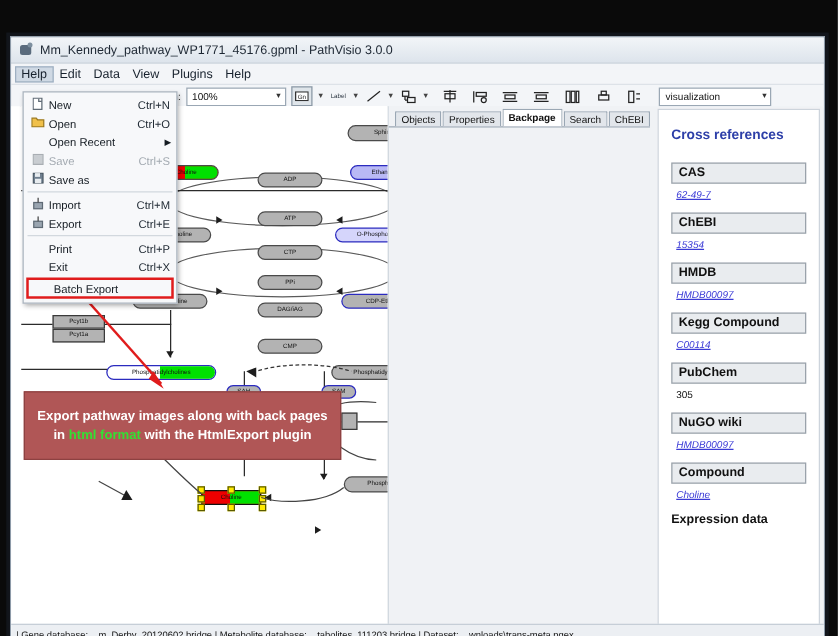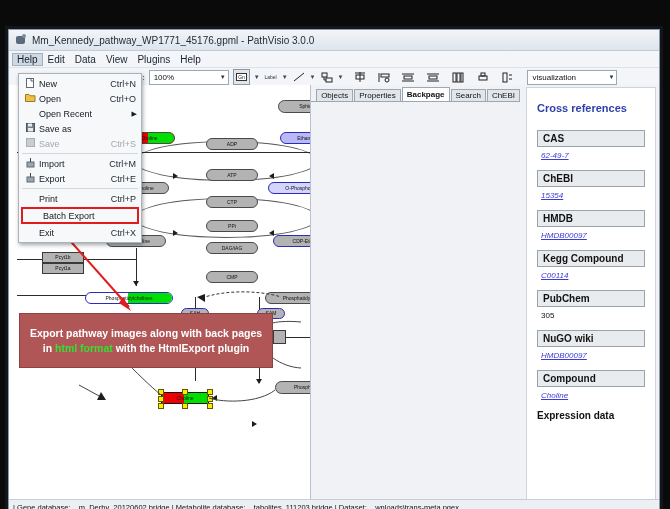--- a/index.html
+++ b/index.html
@@ -478,40 +478,40 @@
             </svg>
       </span>
       <span class="lbl">Open</span>
       <span class="acc">Ctrl+O</span>
     </div>
     <div class="mrow">
       <span class="gl"></span>
       <span class="lbl">Open Recent</span>
       <span class="sub">▶</span>
     </div>
+    <div class="mrow disabled">
+      <span class="gl">
+        <svg width="9" height="9">
+              <rect x="0.5" y="0.5" width="8" height="8" fill="#c9cdd1" stroke="#a9aeb3"></rect>
+            </svg>
+      </span>
+      <span class="lbl">Save</span>
+      <span class="acc">Ctrl+S</span>
+    </div>
     <div class="mrow">
       <span class="gl">
         <svg width="9" height="9">
               <rect x="0.5" y="0.5" width="8" height="8" fill="#6f7f8f" stroke="#47545f"></rect>
               <rect x="2" y="0.5" width="4" height="3" fill="#e8ecef"></rect>
               <rect x="2" y="5" width="5" height="3.5" fill="#e8ecef"></rect>
             </svg>
       </span>
       <span class="lbl">Save as</span>
       <span class="acc"></span>
     </div>
-    <div class="mrow disabled">
-      <span class="gl">
-        <svg width="9" height="9">
-              <rect x="0.5" y="0.5" width="8" height="8" fill="#c9cdd1" stroke="#a9aeb3"></rect>
-            </svg>
-      </span>
-      <span class="lbl">Save</span>
-      <span class="acc">Ctrl+S</span>
-    </div>
     <div class="msep"></div>
     <div class="mrow">
       <span class="gl">
         <svg width="9" height="10">
               <rect x="1" y="4" width="7" height="5" fill="#9aa5b0" stroke="#5f6a75"></rect>
               <line x1="4.5" y1="0" x2="4.5" y2="4" stroke="#444"></line>
             </svg>
       </span>
       <span class="lbl">Import</span>
       <span class="acc">Ctrl+M</span>
@@ -525,25 +525,25 @@
       </span>
       <span class="lbl">Export</span>
       <span class="acc">Ctrl+E</span>
     </div>
     <div class="msep"></div>
     <div class="mrow">
       <span class="gl"></span>
       <span class="lbl">Print</span>
       <span class="acc">Ctrl+P</span>
     </div>
+    <div class="mrow">
+      <span class="gl"></span>
+      <span class="lbl">Exit</span>
+      <span class="acc">Ctrl+X</span>
+    </div>
     <div class="mrow hl">
       <span class="gl"></span>
       <span class="lbl">Batch Export</span>
     </div>
-    <div class="mrow">
-      <span class="gl"></span>
-      <span class="lbl">Exit</span>
-      <span class="acc">Ctrl+X</span>
-    </div>
   </div>
 
  </div>
 </div>
 
 </body></html>

